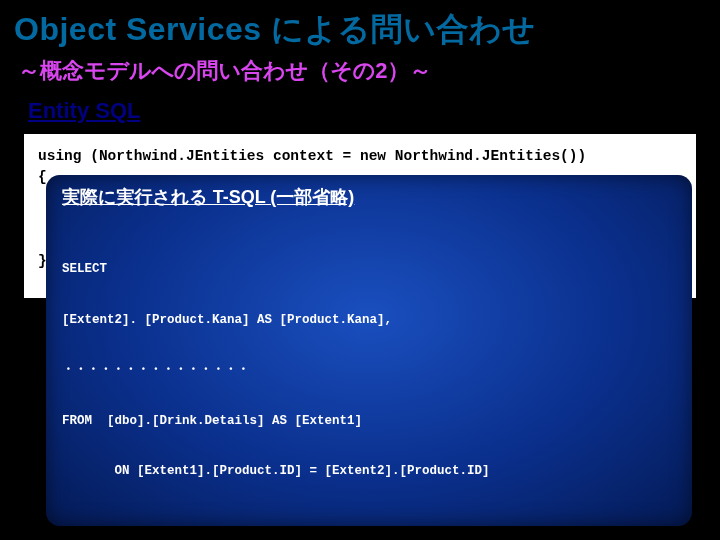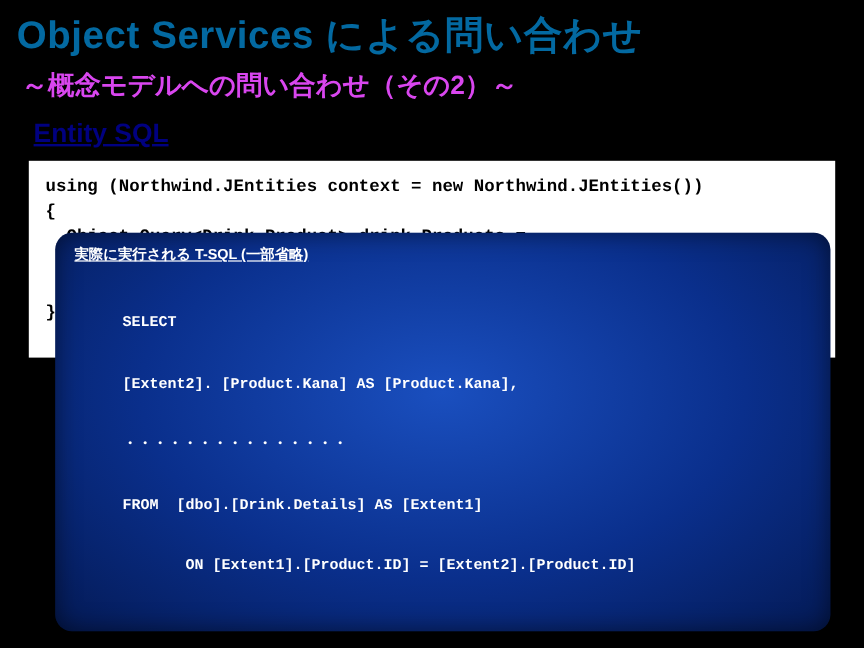--- a/index.html
+++ b/index.html
@@ -49,35 +49,34 @@
     position: absolute;
     left: 46px;
     right: 28px;
     bottom: 14px;
     background: radial-gradient(ellipse at 50% 40%, #1a4fbf 0%, #0a2f8c 55%, #041a55 100%);
     border-radius: 14px;
     padding: 10px 16px 12px 16px;
     box-shadow: inset 0 0 20px rgba(0,0,0,0.5);
   }
   .tsql-title {
-    font-size: 12px;
+    font-size: 18px;
     font-weight: bold;
     color: #fff;
     text-decoration: underline;
-    margin-bottom: 6px;
+    margin-bottom: 18px;
     font-family: "Meiryo", sans-serif;
   }
   .tsql-code {
     font-family: "Courier New", monospace;
     font-size: 12.5px;
     font-weight: bold;
     color: #fff;
     line-height: 1.35;
     white-space: pre;
-    margin-left: 40px;
   }
 </style>
 </head>
 <body>
 
 <div class="title">Object Services による問い合わせ</div>
 <div class="subtitle">～概念モデルへの問い合わせ（その2）～</div>
 <div class="section-label">Entity SQL</div>
 
 <div class="code-box">

